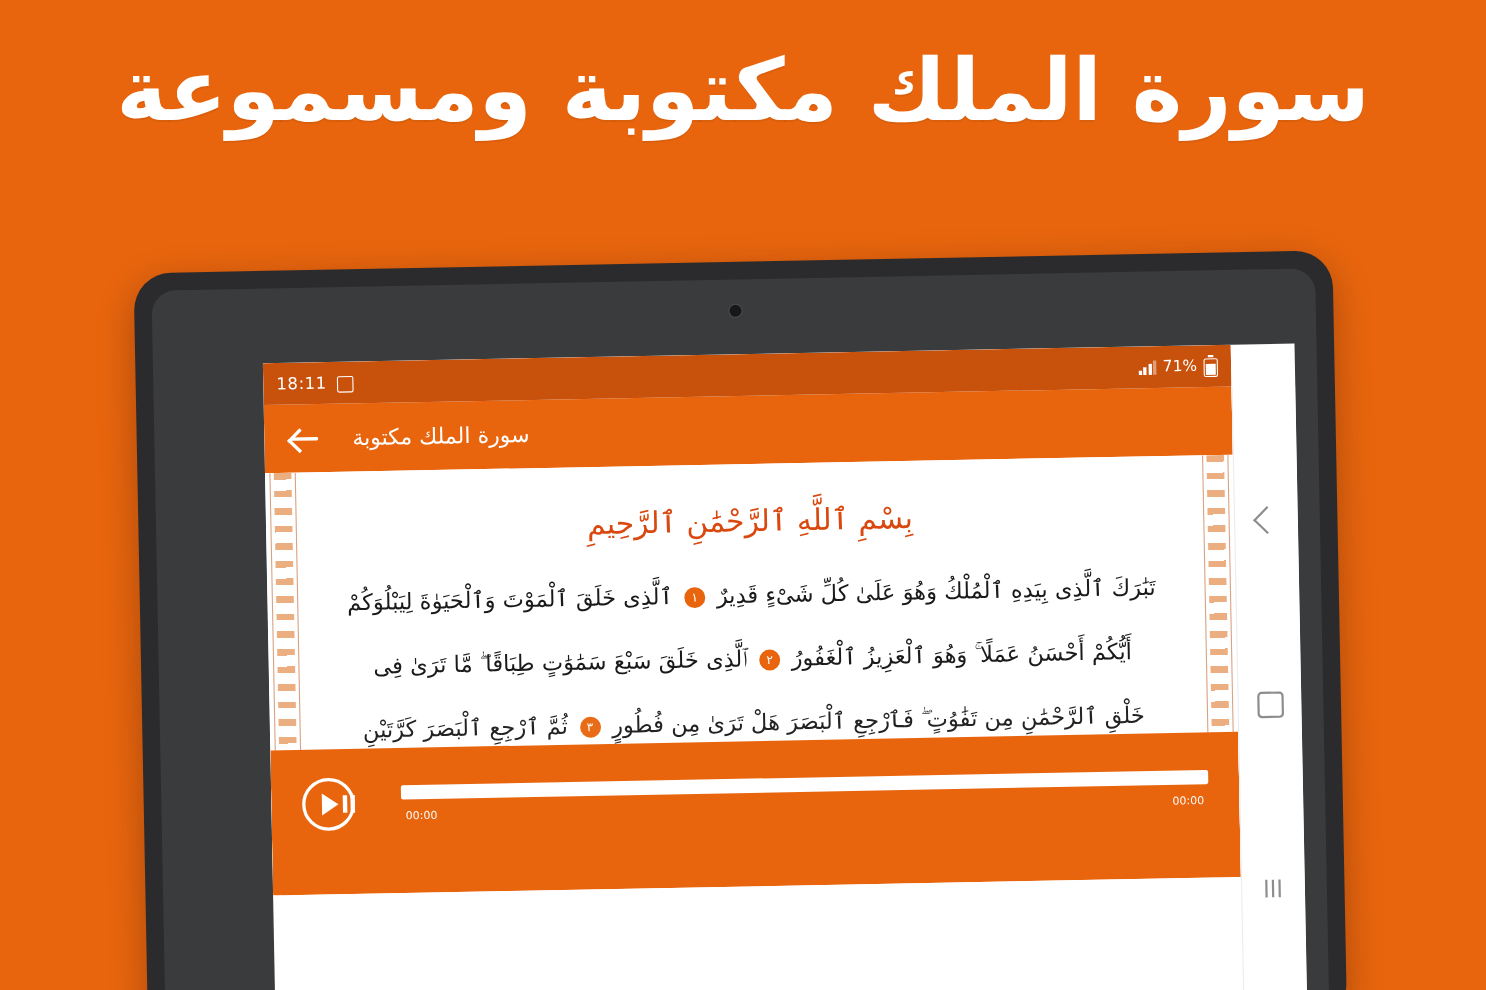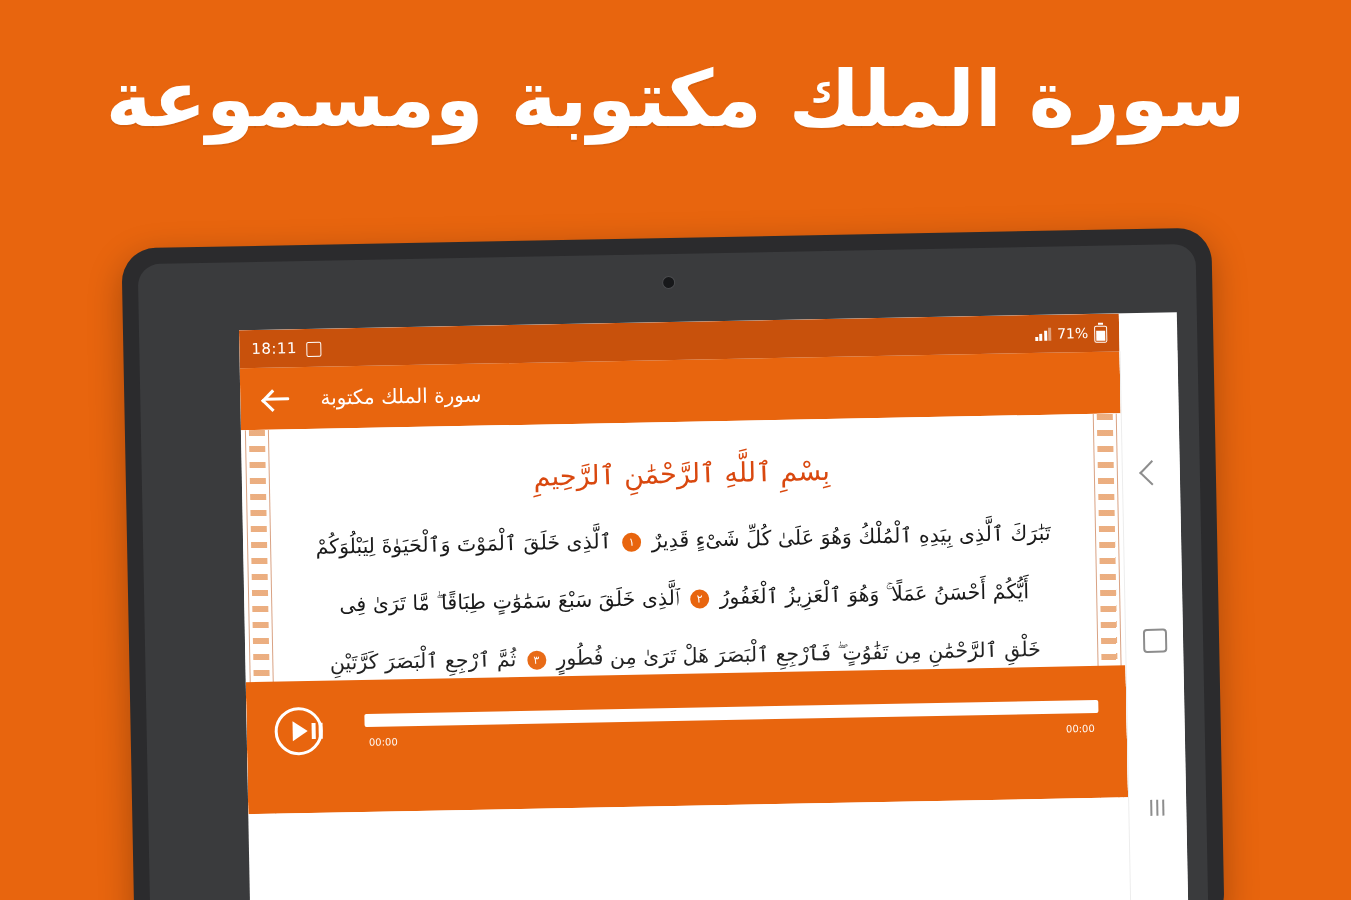--- a/index.html
+++ b/index.html
@@ -30,21 +30,20 @@
     width: 1351px;
     text-align: center;
     color: #ffffff;
     font-family: "DejaVu Sans", sans-serif;
     font-size: 78px;
     font-weight: bold;
     letter-spacing: -1px;
     direction: rtl;
     white-space: nowrap;
     text-shadow: 0 2px 0 rgba(0,0,0,0.06);
-    margin-top: 16px;
   }
 
   
   .tablet {
     position: absolute;
     left: 128px;
     top: 238px;
     width: 1090px;
     height: 700px;
     background: #2b2b2d;

